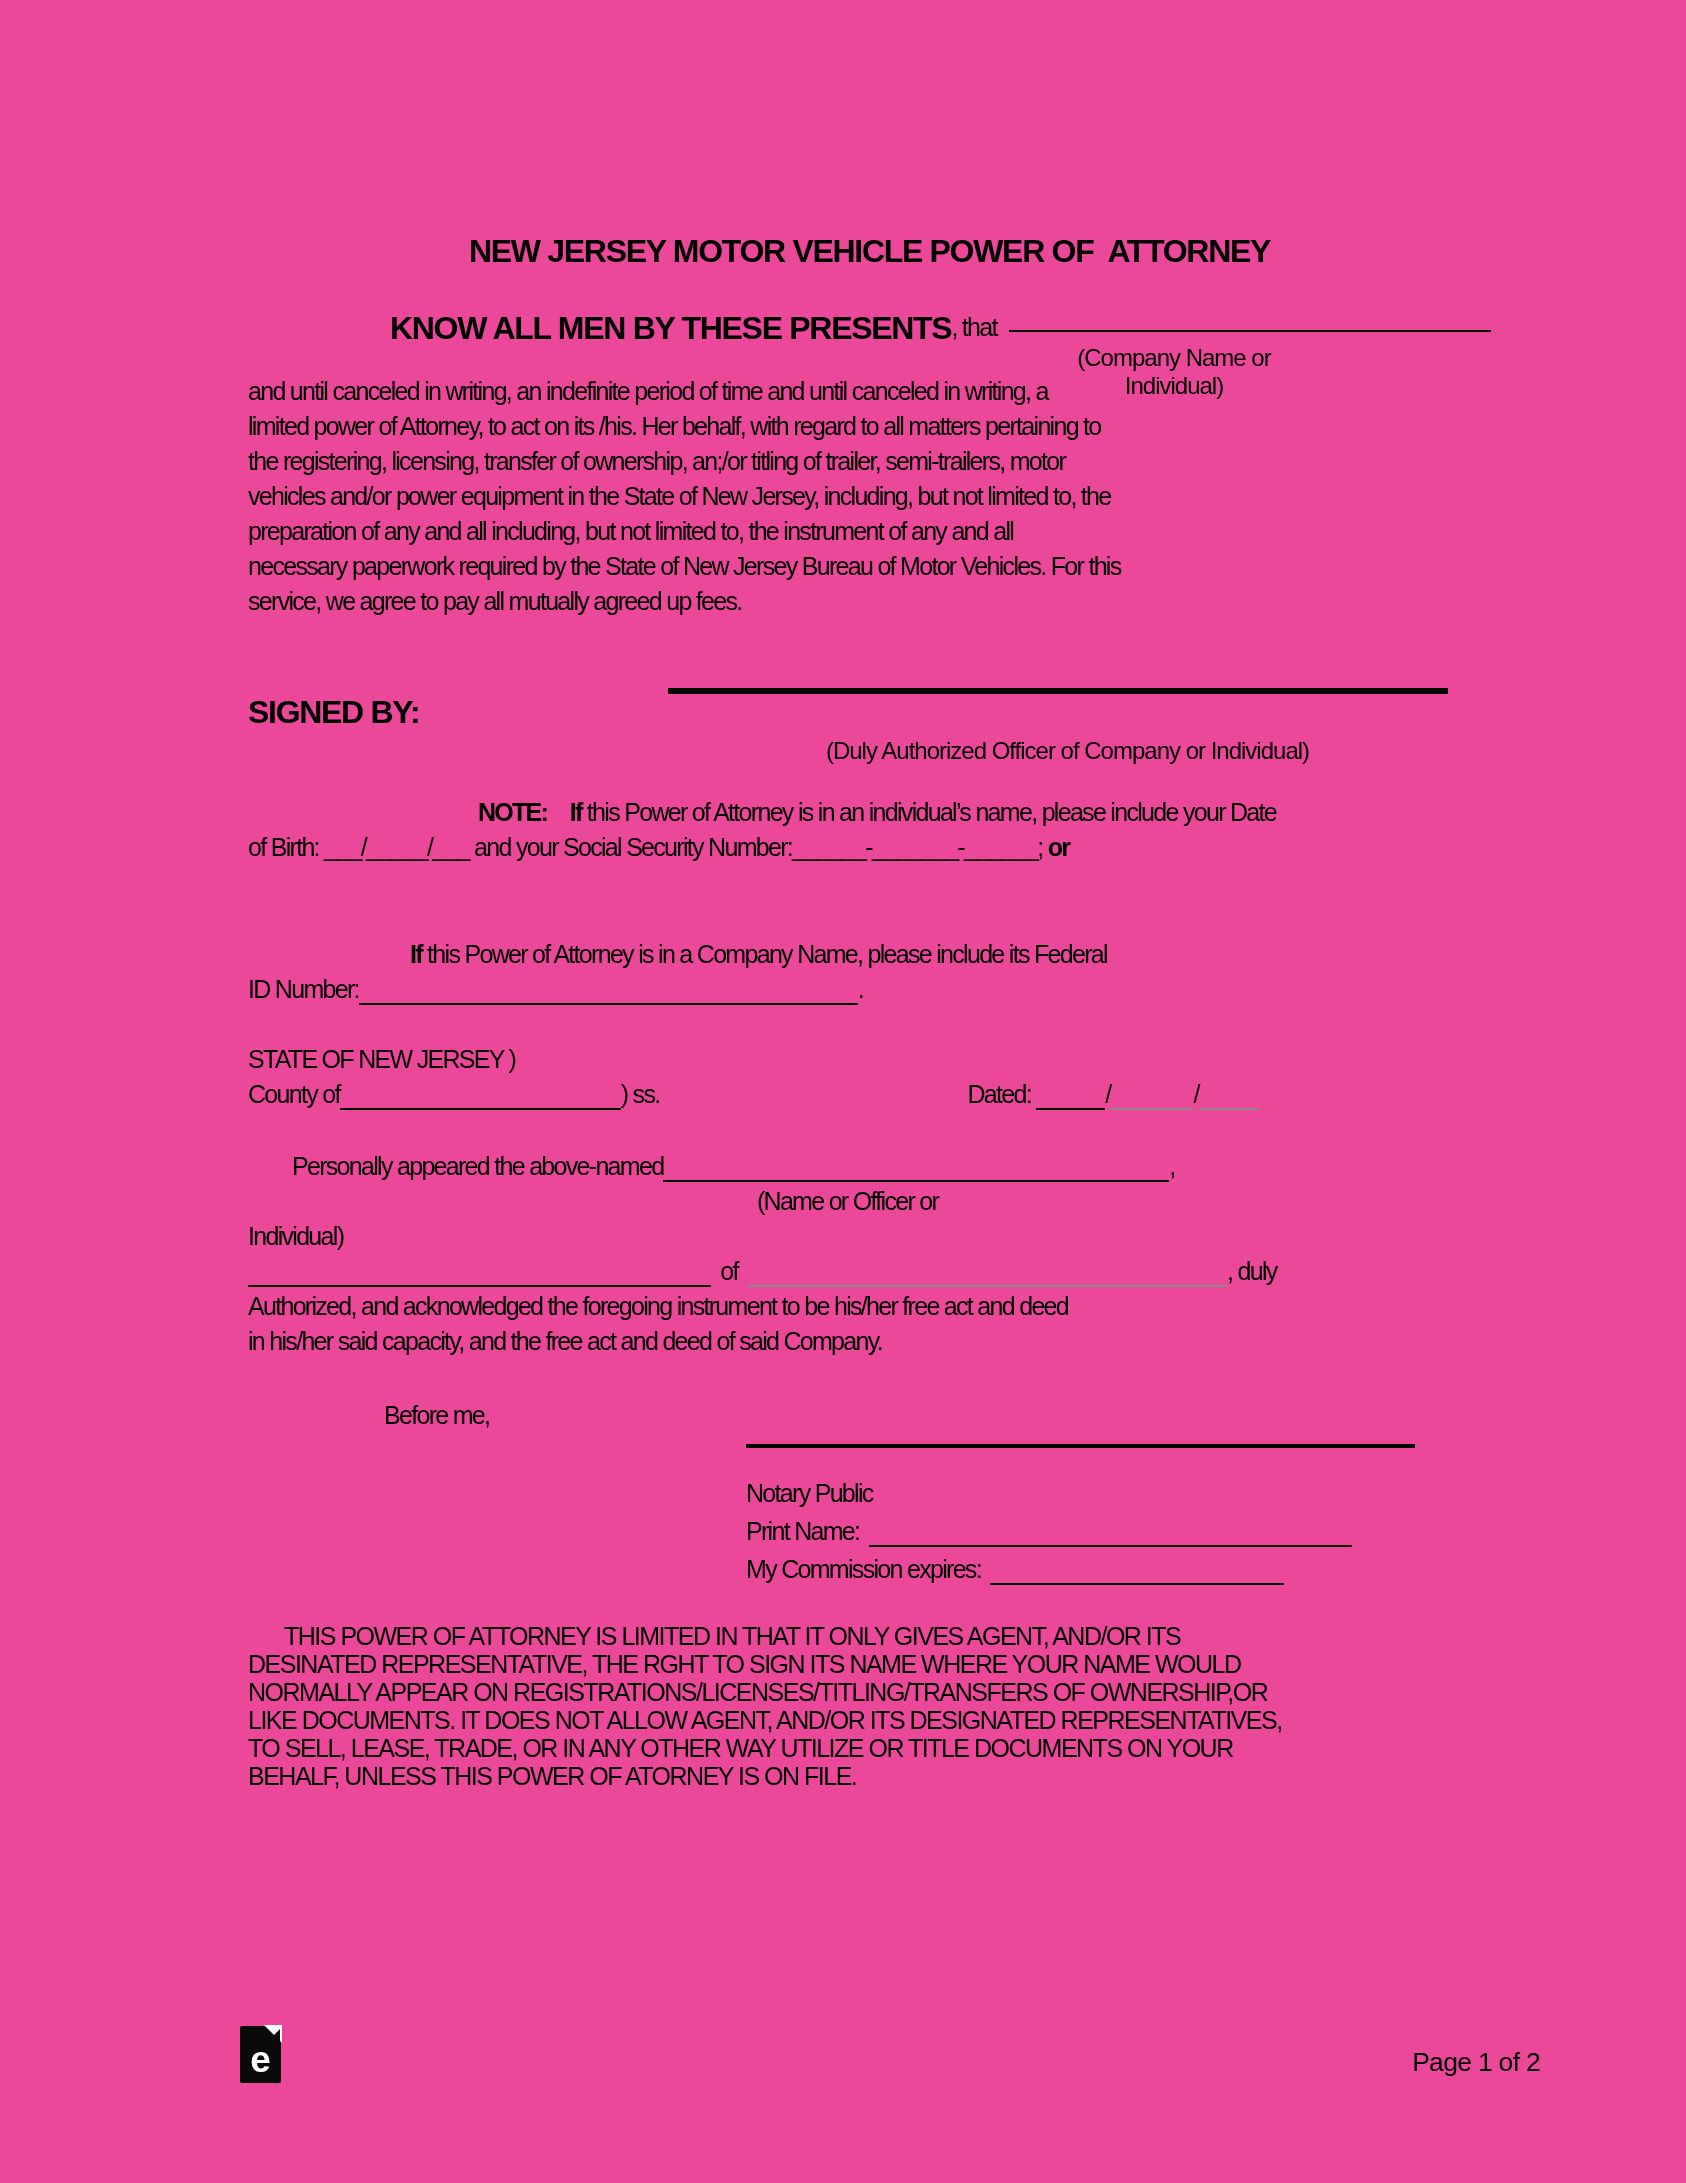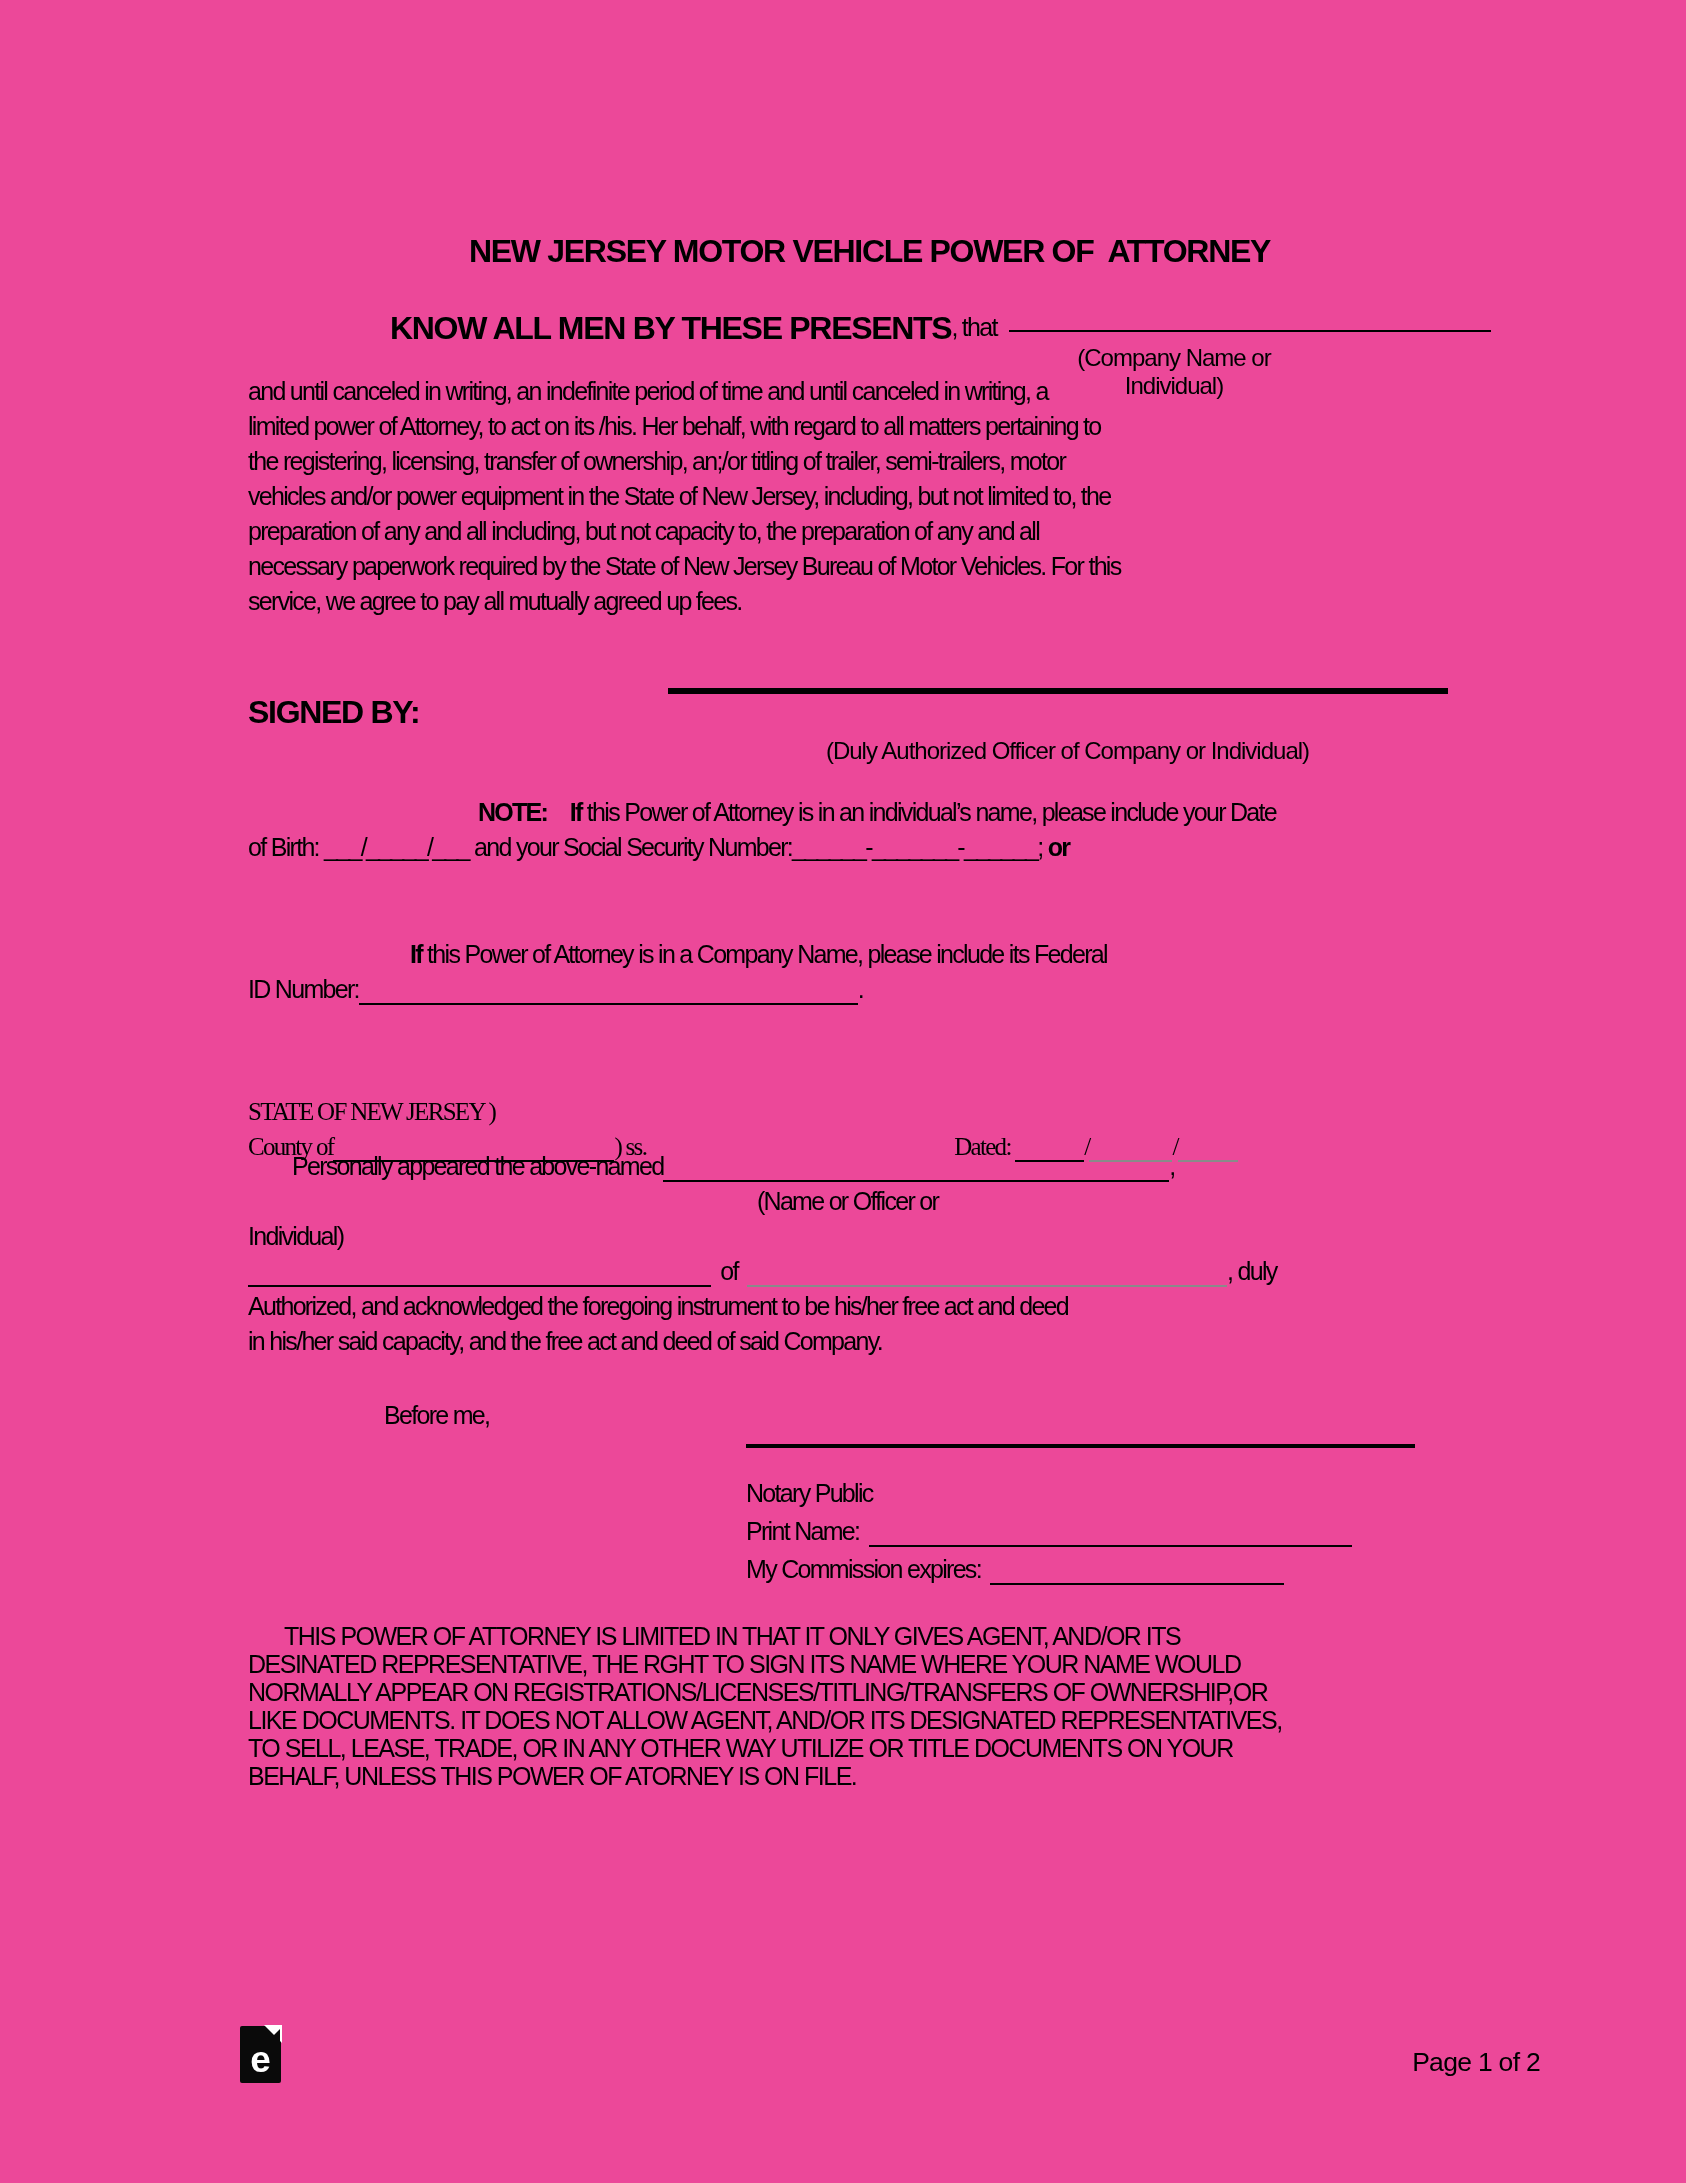--- a/index.html
+++ b/index.html
@@ -64,21 +64,21 @@
   </div>
   <div class="sec" style="top:344px;">
     <div class="small center" style="margin-left:784px;width:284px;">(Company Name or Individual)</div>
   </div>
 
   <div class="sec txt" style="top:374px;">
     <div class="nowrap">and until canceled in writing, an indefinite period of time and until canceled in writing, a</div>
     <div class="nowrap">limited power of Attorney, to act on its /his. Her behalf, with regard to all matters pertaining to</div>
     <div class="nowrap">the registering, licensing, transfer of ownership, an;/or titling of trailer, semi-trailers, motor</div>
     <div class="nowrap">vehicles and/or power equipment in the State of New Jersey, including, but not limited to, the</div>
-    <div class="nowrap">preparation of any and all including, but not capacity to, the preparation of any and all</div>
+    <div class="nowrap">preparation of any and all including, but not limited to, the instrument of any and all</div>
     <div class="nowrap">necessary paperwork required by the State of New Jersey Bureau of Motor Vehicles. For this</div>
     <div class="nowrap">service, we agree to pay all mutually agreed up fees.</div>
   </div>
 
   <div class="sec h" style="top:694px;">SIGNED BY:</div>
   <div class="rule" style="left:668px;top:688px;width:780px;border-bottom-width:6.6px;"></div>
   <div class="sec" style="top:737px;">
     <div class="small center" style="margin-left:567px;width:505px;">(Duly Authorized Officer of Company or Individual)</div>
   </div>
 
@@ -93,21 +93,21 @@
 
   <div class="sec txt" style="top:937px;">
     <div class="nowrap" style="padding-left:162px;">
       <span class="b">If</span><span> this Power of Attorney is in a Company Name, please include its Federal</span>
     </div>
     <div class="nowrap">
       <span>ID Number:</span><span class="blank" style="width:499px;"></span><span>.</span>
     </div>
   </div>
 
-  <div class="sec txt" style="top:1094px;font-family:Liberation Serif, serif;">
+  <div class="sec txt" style="top:1042px;">
     <div class="nowrap">STATE OF NEW JERSEY )</div>
     <div class="nowrap">
       <span>County of</span><span class="blank" style="width:281px;"></span><span>) ss.</span><span style="margin-left:308px;">Dated:</span>
       <span class="blank" style="width:69px;"></span><span>/</span><span class="blank light" style="width:83px;"></span><span>/</span><span class="blank light" style="width:60px;"></span>
     </div>
   </div>
 
   <div class="sec txt" style="top:1149px;">
     <div class="nowrap" style="padding-left:44px;">
       <span>Personally appeared the above-named</span><span class="blank" style="width:506px;"></span><span>,</span>

